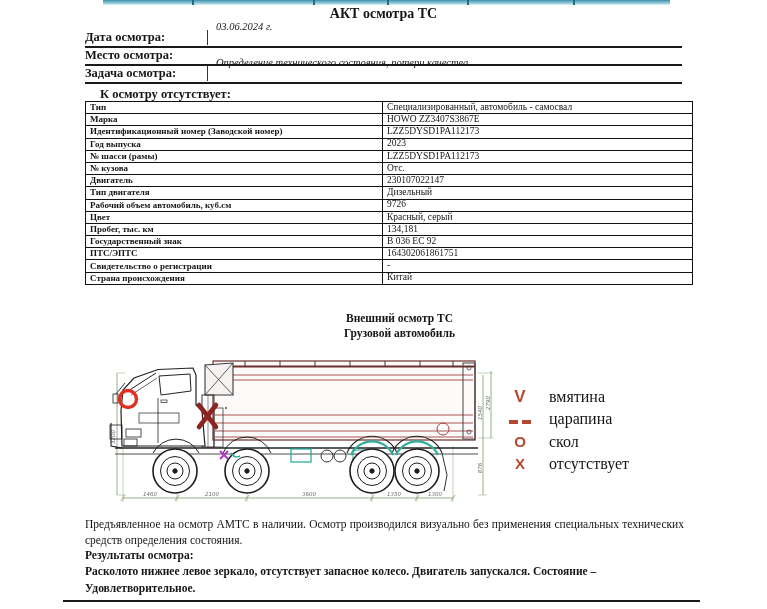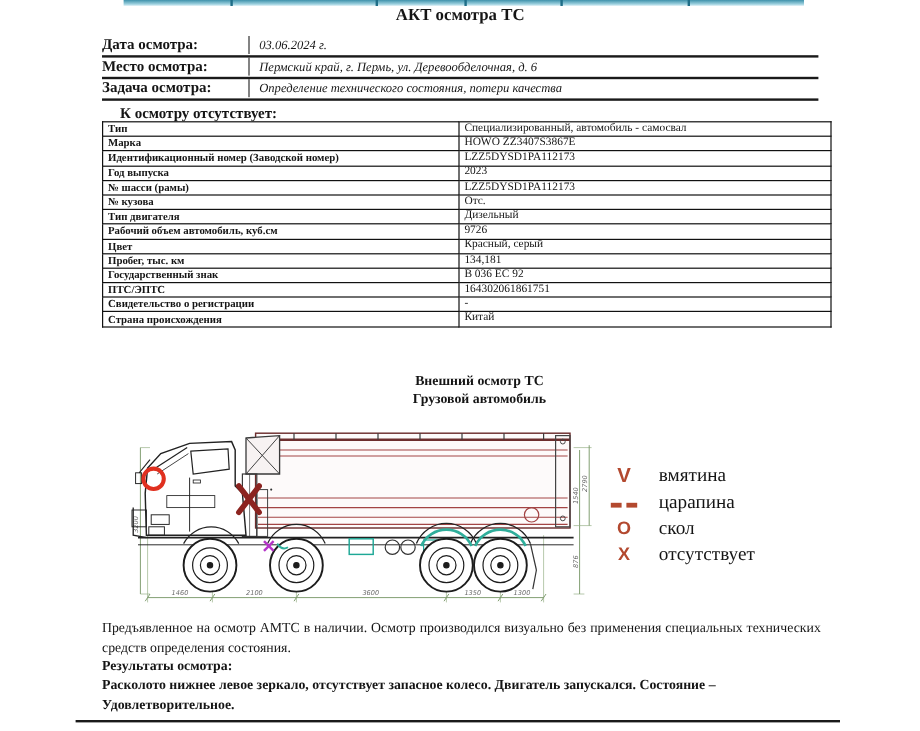--- a/index.html
+++ b/index.html
@@ -13,21 +13,21 @@
     background:linear-gradient(#3f92ab,#9fd2e0 70%,#e8f5f9);}
   .topbar .tdiv{position:absolute;top:0;width:2px;height:5px;background:#1f6e88;}
   
   .title{position:absolute;left:0;top:6px;width:767px;text-align:center;
     font-weight:bold;font-size:14px;}
   
   .hfields{position:absolute;left:85px;top:30px;width:597px;}
   .hrow{display:flex;align-items:baseline;border-bottom:2px solid #1a1a1a;height:15px;padding-bottom:1px;}
   .hrow .hlabel{width:122px;font-weight:bold;font-size:12.5px;flex:none;}
   .hrow .hvalue{font-style:italic;font-size:10.5px;border-left:1px solid #333;
-    padding-left:8px;flex:1;align-self:stretch;display:flex;align-items:flex-end;padding-bottom:1px;}
+    padding-left:8px;flex:1;align-self:stretch;display:flex;align-items:flex-end;padding-bottom:13px;}
   
   .tbl-heading{position:absolute;left:100px;top:87px;font-weight:bold;font-size:12.5px;}
   table.insp{position:absolute;left:85px;top:101px;width:597px;border-collapse:collapse;table-layout:fixed;}
   table.insp td{border:1px solid #111;font-size:9px;height:11.2px;padding:0 0 0 4px;
     white-space:nowrap;overflow:hidden;vertical-align:middle;line-height:1;}
   table.insp td.lab{width:292px;font-weight:bold;}
   table.insp td.val{width:305px;font-size:9.5px;}
   
   .vis-title{position:absolute;left:16px;width:767px;text-align:center;font-weight:bold;font-size:11.5px;}
   .vt1{top:312px;} .vt2{top:327px;}
@@ -64,21 +64,20 @@
 
 <div class="title">АКТ осмотра ТС</div>
 
 <div class="hfields">
   <div class="hrow">
     <span class="hlabel">Дата осмотра:</span>
     <span class="hvalue">03.06.2024 г.</span>
   </div>
   <div class="hrow">
     <span class="hlabel">Место осмотра:</span>
-    <span class="hvalue">Пермский край, г. Пермь, ул. Деревообделочная, д. 6</span>
   </div>
   <div class="hrow">
     <span class="hlabel">Задача осмотра:</span>
     <span class="hvalue">Определение технического состояния, потери качества</span>
   </div>
 </div>
 
 <div class="tbl-heading">К осмотру отсутствует:</div>
 
 <table class="insp">
@@ -99,20 +98,24 @@
         <td class="lab">Год выпуска</td>
         <td class="val">2023</td>
       </tr>
       <tr>
         <td class="lab">№ шасси (рамы)</td>
         <td class="val">LZZ5DYSD1PA112173</td>
       </tr>
       <tr>
         <td class="lab">№ кузова</td>
         <td class="val">Отс.</td>
+      </tr>
+      <tr>
+        <td class="lab">Двигатель</td>
+        <td class="val">230107022147</td>
       </tr>
       <tr>
         <td class="lab">Тип двигателя</td>
         <td class="val">Дизельный</td>
       </tr>
       <tr>
         <td class="lab">Рабочий объем автомобиль, куб.см</td>
         <td class="val">9726</td>
       </tr>
       <tr>

